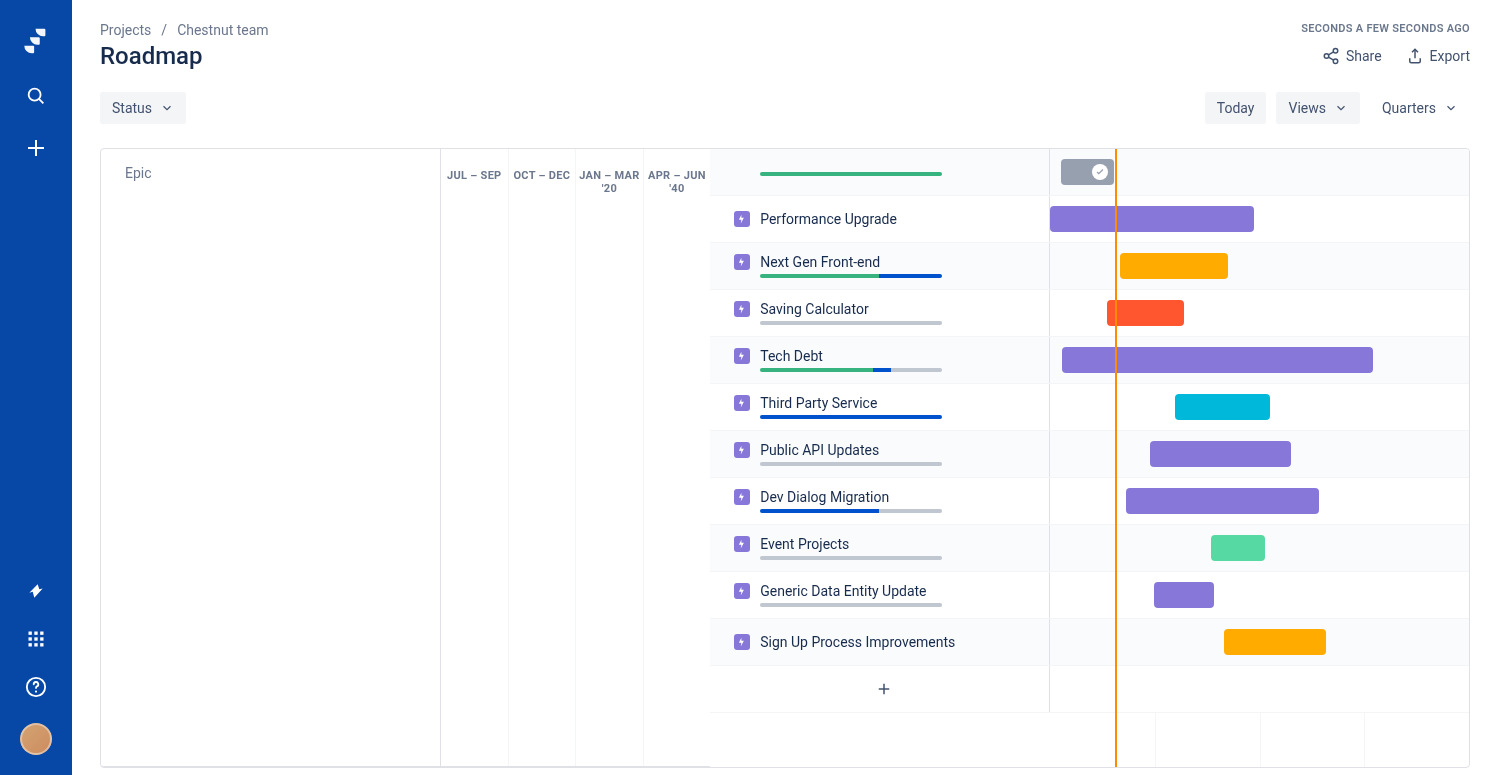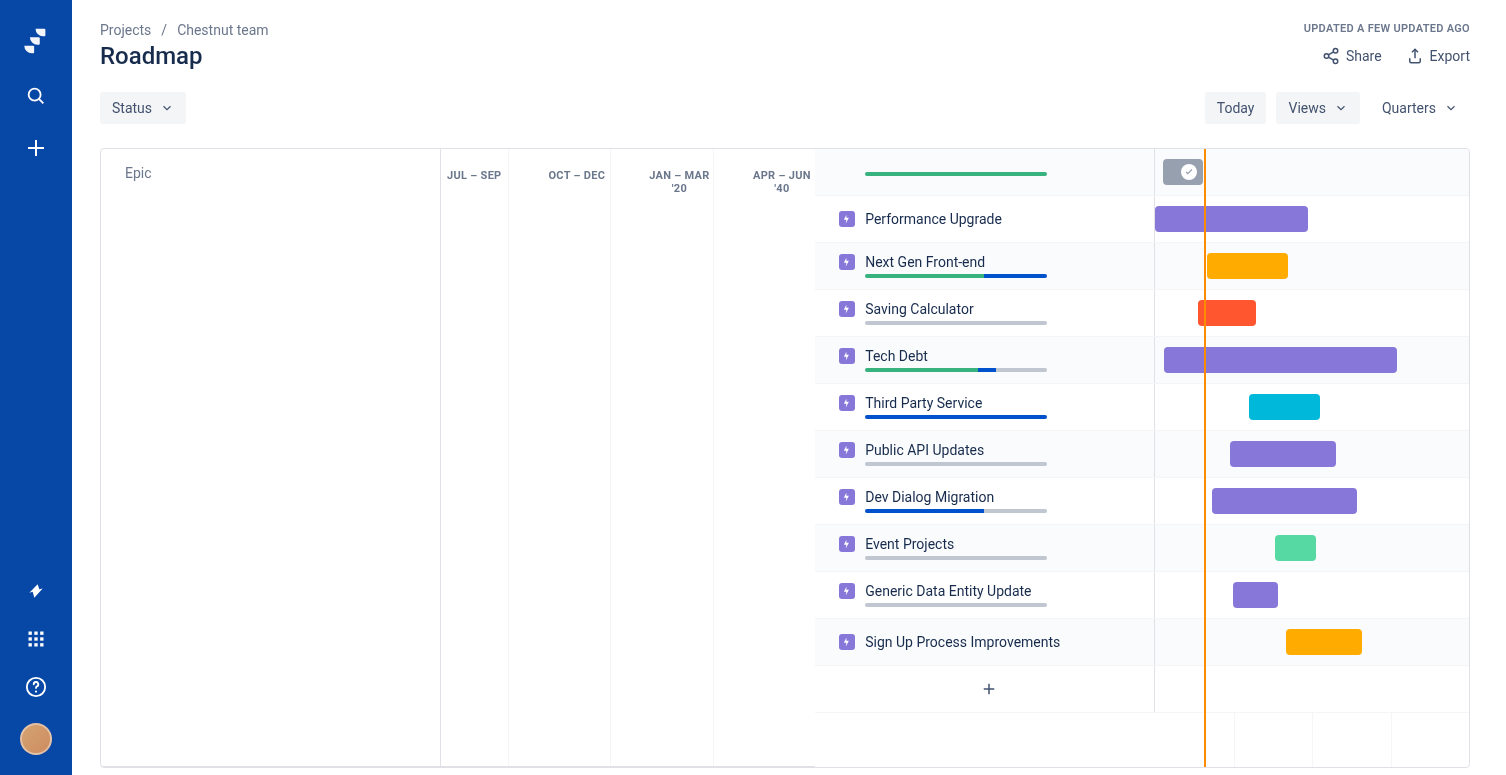--- a/index.html
+++ b/index.html
@@ -19,21 +19,21 @@
 .actions { display:flex; gap:24px; align-items:center; color:#42526E; }
 .actionbtn { display:flex; align-items:center; gap:6px; cursor:pointer; font-size:14px; }
 .filters { display:flex; justify-content:space-between; margin-top:22px; }
 .chipbtn { background:#F4F5F7; border-radius:3px; padding:8px 12px; display:flex; align-items:center; gap:8px; cursor:pointer; color:#42526E; font-size:14px; }
 .chipbtn.plain { background:transparent; }
 .chipgroup { display:flex; gap:10px; align-items:center; }
 
 .board { margin-top:24px; border:1px solid #DFE1E6; border-radius:4px; display:flex; flex-direction:row; overflow:hidden; height:620px; }
 .boardhead { display:flex; border-bottom:1px solid #DFE1E6; }
 .epiccol { width:340px; border-right:1px solid #DFE1E6; padding:16px 0 16px 24px; color:#6B778C; font-size:14px; }
-.timehead { flex:1; display:flex;gap:35px; }
+.timehead { flex:1; display:flex; }
 .qcell { flex:1; border-right:1px solid #F4F5F7; text-align:center; color:#6B778C; font-size:11px; font-weight:700; letter-spacing:.3px; padding:20px 0; }
 .qcell:last-child { border-right:none; }
 
 .rows { position:relative; flex:1; overflow:hidden; }
 .timelinearea { position:absolute; left:340px; right:0; top:0; bottom:0; }
 .gridcol { position:absolute; top:0; bottom:0; border-right:1px solid #F4F5F7; }
 .todayline { position:absolute; top:-8px; bottom:0; width:2px; background:#FF8B00; z-index:3; }
 .todayline::before { content:""; position:absolute; top:-2px; left:-4px; border:5px solid transparent; border-top-color:#FF8B00; }
 
 .row { display:flex; height:47px; border-bottom:1px solid #F4F5F7; }
@@ -103,21 +103,21 @@
   </div>
 </div>
 
 <div class="main">
   <div class="topline">
     <div class="crumbs">
       <a href="#">Projects</a>
       <span>/</span>
       <a href="#">Chestnut team</a>
     </div>
-    <div class="updated">UPDATED A FEW UPDATED AGO</div>
+    <div class="updated">SECONDS A FEW SECONDS AGO</div>
   </div>
   <div class="titlebar">
     <div class="title">Roadmap</div>
     <div class="actions">
       <div class="actionbtn">
         <svg viewBox="0 0 24 24" width="18" height="18" fill="none" stroke="#42526E" stroke-width="2">
             <circle cx="18" cy="5" r="3"></circle>
             <circle cx="6" cy="12" r="3"></circle>
             <circle cx="18" cy="19" r="3"></circle>
             <line x1="8.6" y1="10.5" x2="15.4" y2="6.5"></line>

